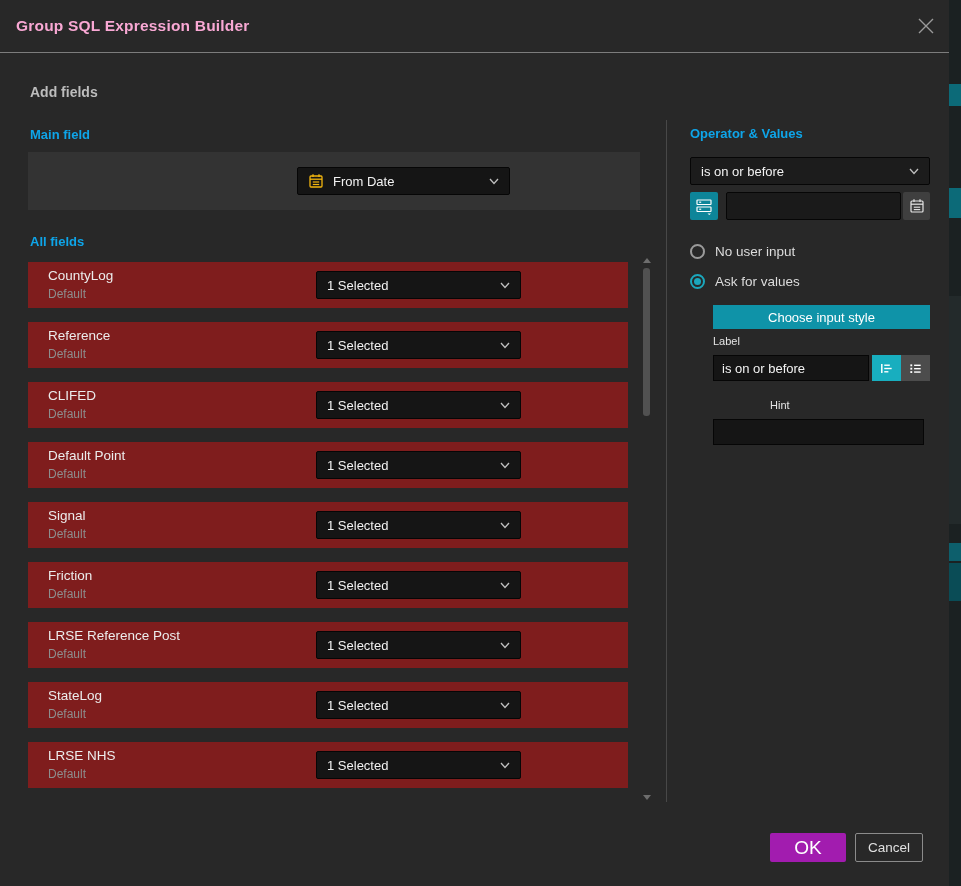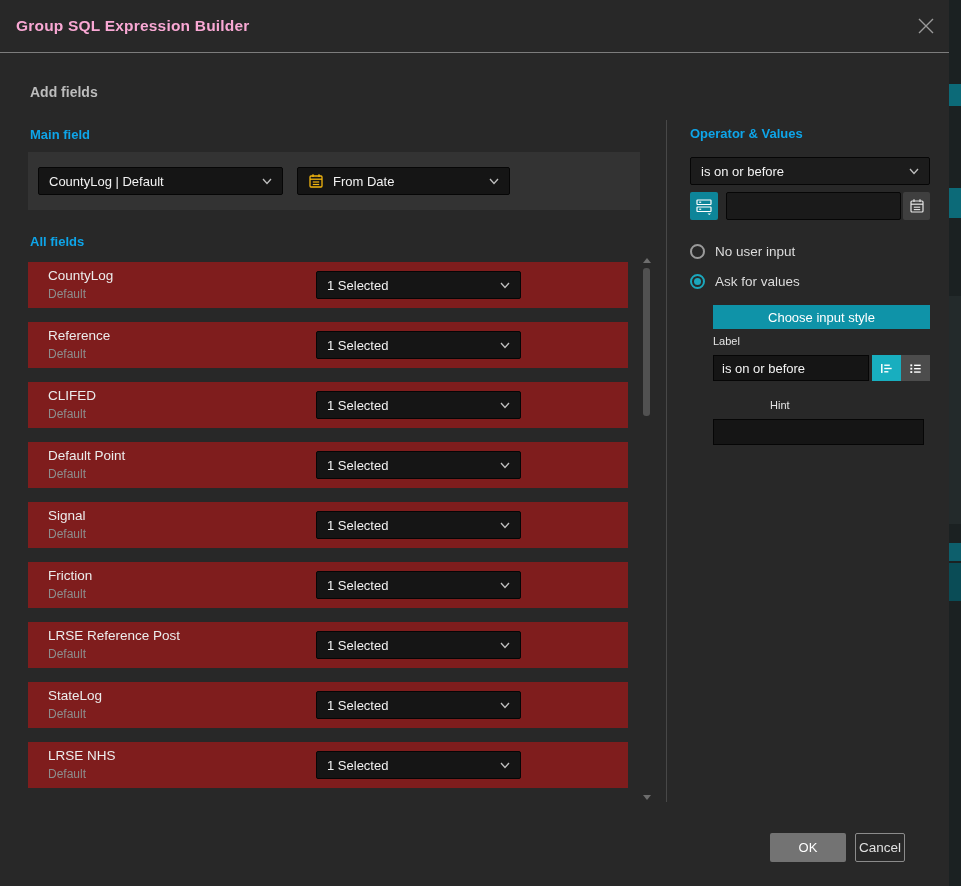--- a/index.html
+++ b/index.html
@@ -64,22 +64,22 @@
   .choose-btn { position:absolute; left:713px; top:305px; width:217px; height:24px; background:#0f93a8; color:#ffffff; font-size:13px; display:flex; align-items:center; justify-content:center; cursor:pointer; font-family:"Liberation Sans", sans-serif; border:none; }
   .cap { position:absolute; font-size:11px; color:#e5e5e5; }
   .label-input { position:absolute; left:713px; top:355px; width:156px; height:26px; background:#151515; border:1px solid #060606; color:#f2f2f2; font-size:13px; box-sizing:border-box; padding:0 8px; font-family:"Liberation Sans", sans-serif; }
   .style-toggle { position:absolute; left:872px; top:355px; display:flex; }
   .tog { width:29px; height:26px; display:flex; align-items:center; justify-content:center; cursor:pointer; color:#ffffff; }
   .tog.on { background:#18aebf; }
   .tog.off { background:#4c4c4c; }
   .hint-input { position:absolute; left:713px; top:419px; width:211px; height:26px; background:#151515; border:1px solid #060606; color:#f2f2f2; font-size:13px; box-sizing:border-box; padding:0 8px; font-family:"Liberation Sans", sans-serif; }
 
   
-  .ok-btn { position:absolute; left:770px; top:833px; width:76px; height:29px; background:#737373; color:#ffffff; font-size:13px; display:flex; align-items:center; justify-content:center; cursor:pointer; border:none; border-radius:2px; font-family:"Liberation Sans", sans-serif; }
-  .cancel-btn { position:absolute; left:855px; top:833px; width:50px; height:29px; background:transparent; color:#e0e0e0; font-size:13.5px; display:flex; align-items:center; justify-content:center; cursor:pointer; border:1px solid #8b8b8b; border-radius:2px; font-family:"Liberation Sans", sans-serif; }
+  .ok-btn { position:absolute; left:770px; top:833px; width:76px; height:29px; background:#a21caf; color:#ffffff; font-size:19px; display:flex; align-items:center; justify-content:center; cursor:pointer; border:none; border-radius:2px; font-family:"Liberation Sans", sans-serif; }
+  .cancel-btn { position:absolute; left:855px; top:833px; width:68px; height:29px; background:transparent; color:#e0e0e0; font-size:13.5px; display:flex; align-items:center; justify-content:center; cursor:pointer; border:1px solid #8b8b8b; border-radius:2px; font-family:"Liberation Sans", sans-serif; }
 
   
   .edge-strip { position:absolute; left:949px; top:0; width:12px; height:886px; background:#1b2122; }
   .edge-seg { position:absolute; left:0; width:12px; }
 </style>
 </head>
 <body>
 
 <div class="stage">
   <div class="dialog">
@@ -90,26 +90,20 @@
         <svg viewBox="0 0 22 22" width="22" height="22">
             <path d="M4 4 L18 18 M18 4 L4 18" stroke="currentColor" stroke-width="1.4" fill="none"></path>
           </svg>
       </div>
     </div>
 
     <div class="h-add">Add fields</div>
     <div class="h-sub" style="left:30px; top:127px;">Main field</div>
 
     <div class="main-box"></div>
-    <div class="select sel-layer">
-      <span class="sel-text">CountyLog | Default</span>
-      <svg class="chev" viewBox="0 0 10 7">
-          <path d="M1 1 L5 5.5 L9 1" stroke="currentColor" stroke-width="1.3" fill="none"></path>
-        </svg>
-    </div>
     <div class="select sel-field">
       <svg class="cal-ico cal-yellow" viewBox="0 0 16 16">
         <rect x="2" y="3" width="12" height="11" rx="1" fill="none" stroke="currentColor" stroke-width="1.3"></rect>
         <line x1="2" y1="6.2" x2="14" y2="6.2" stroke="currentColor" stroke-width="1.3"></line>
         <line x1="5" y1="1.2" x2="5" y2="4" stroke="currentColor" stroke-width="1.3"></line>
         <line x1="11" y1="1.2" x2="11" y2="4" stroke="currentColor" stroke-width="1.3"></line>
         <line x1="4.8" y1="9" x2="11.2" y2="9" stroke="currentColor" stroke-width="1.2"></line>
         <line x1="4.8" y1="11.5" x2="11.2" y2="11.5" stroke="currentColor" stroke-width="1.2"></line>
       </svg>
       <span class="sel-text">From Date</span>

